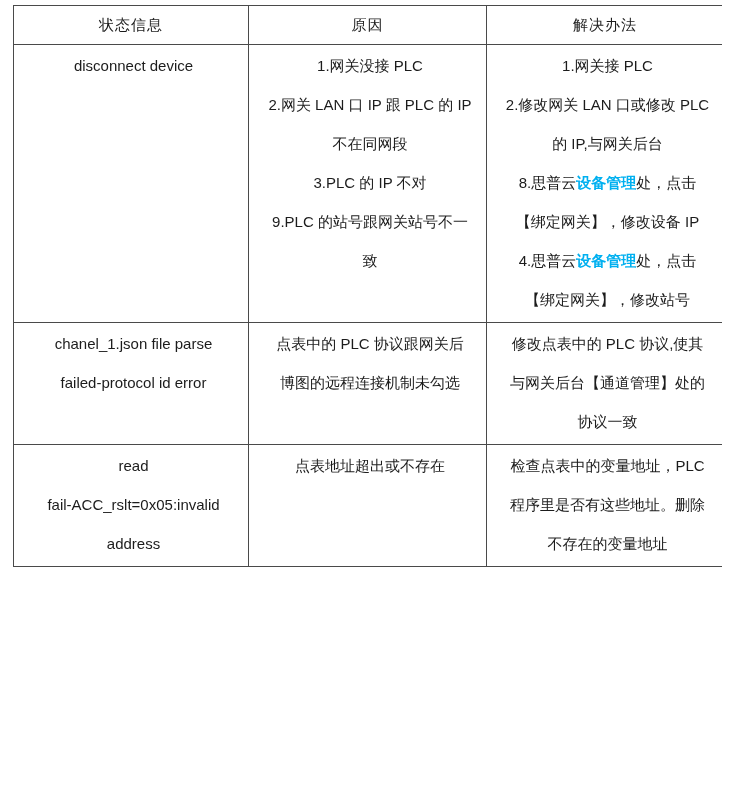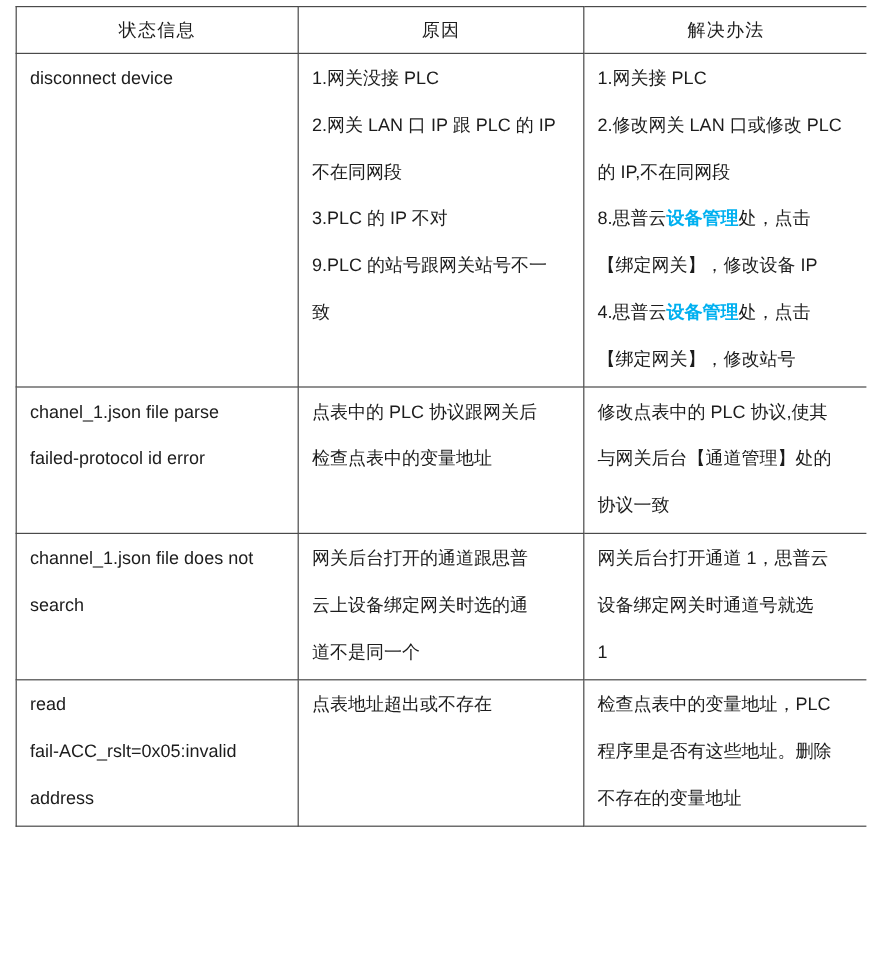--- a/index.html
+++ b/index.html
@@ -31,20 +31,21 @@
   table.trouble-table col.c2 { width: 238px; }
   table.trouble-table col.c3 { width: 237px; }
   table.trouble-table th,
   table.trouble-table td {
     border: 1px solid #4a4a4a;
     vertical-align: top;
     padding: 1px 6px 3px 11px;
     font-size: 15px;
     font-weight: normal;
     overflow: hidden;
+    text-align: center;
   }
   table.trouble-table th {
     height: 38px;
     text-align: center;
     vertical-align: middle;
     padding: 0;
     letter-spacing: 1px;
   }
   .line {
     line-height: 39px;
@@ -81,56 +82,40 @@
             <div class="line">1.网关没接 PLC</div>
             <div class="line">2.网关 LAN 口 IP 跟 PLC 的 IP</div>
             <div class="line">不在同网段</div>
             <div class="line">3.PLC 的 IP 不对</div>
             <div class="line">9.PLC 的站号跟网关站号不一</div>
             <div class="line">致</div>
           </td>
           <td>
             <div class="line">1.网关接 PLC</div>
             <div class="line">2.修改网关 LAN 口或修改 PLC</div>
-            <div class="line">的 IP,不在同网段</div>
+            <div class="line">的 IP,与网关后台</div>
             <div class="line"><span>8.思普云</span><span class="hl" style="color: rgb(0, 176, 240);">设备管理</span><span>处，点击</span></div>
             <div class="line">【绑定网关】，修改设备 IP</div>
             <div class="line"><span>4.思普云</span><span class="hl" style="color: rgb(0, 176, 240);">设备管理</span><span>处，点击</span></div>
             <div class="line">【绑定网关】，修改站号</div>
           </td>
         </tr>
         <tr>
           <td>
             <div class="line">chanel_1.json file parse</div>
             <div class="line">failed-protocol id error</div>
           </td>
           <td>
             <div class="line">点表中的 PLC 协议跟网关后</div>
-            <div class="line">检查点表中的变量地址</div>
+            <div class="line">博图的远程连接机制未勾选</div>
           </td>
           <td>
             <div class="line">修改点表中的 PLC 协议,使其</div>
             <div class="line">与网关后台【通道管理】处的</div>
             <div class="line">协议一致</div>
-          </td>
-        </tr>
-        <tr>
-          <td>
-            <div class="line">channel_1.json file does not</div>
-            <div class="line">search</div>
-          </td>
-          <td>
-            <div class="line">网关后台打开的通道跟思普</div>
-            <div class="line">云上设备绑定网关时选的通</div>
-            <div class="line">道不是同一个</div>
-          </td>
-          <td>
-            <div class="line">网关后台打开通道 1，思普云</div>
-            <div class="line">设备绑定网关时通道号就选</div>
-            <div class="line">1</div>
           </td>
         </tr>
         <tr>
           <td>
             <div class="line">read</div>
             <div class="line">fail-ACC_rslt=0x05:invalid</div>
             <div class="line">address</div>
           </td>
           <td>
             <div class="line">点表地址超出或不存在</div>

